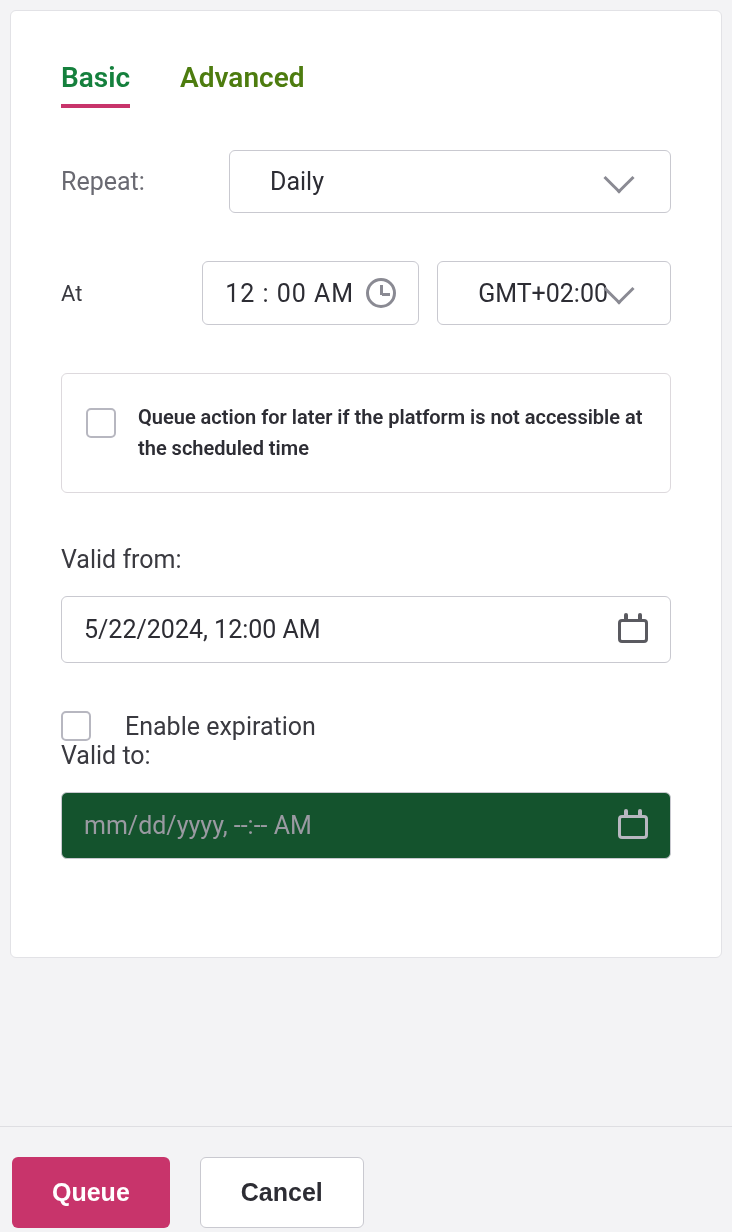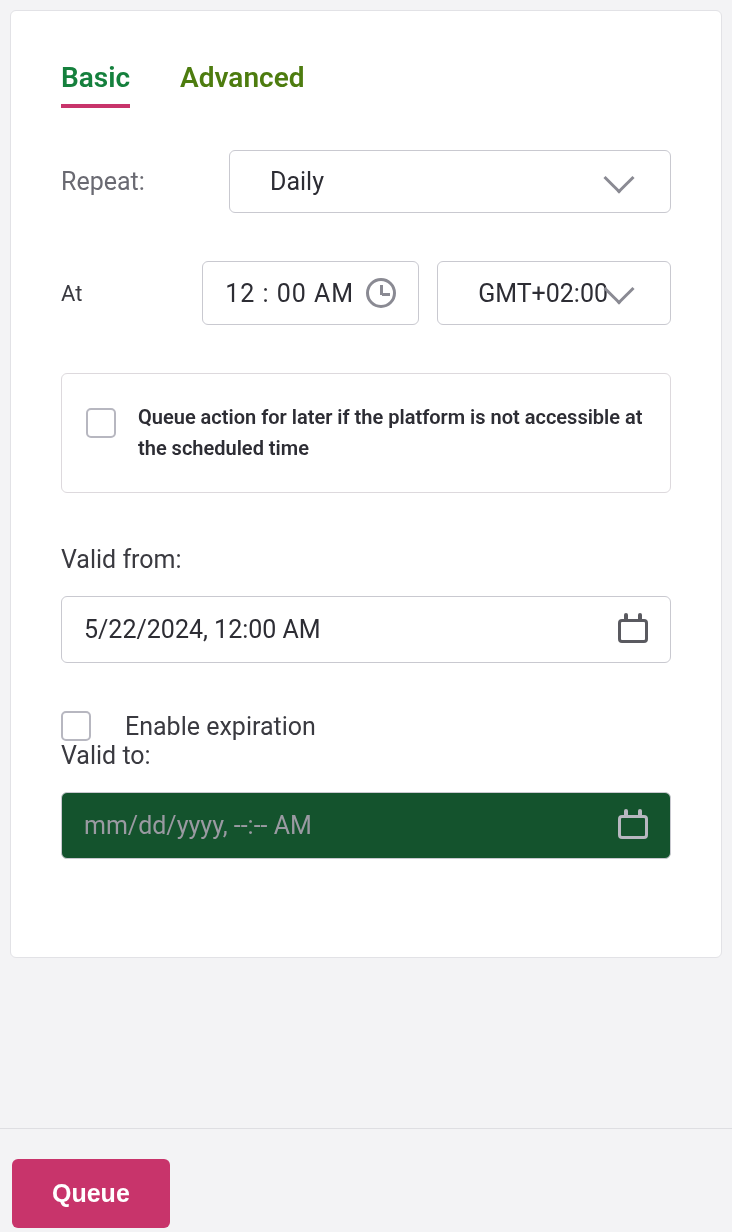--- a/index.html
+++ b/index.html
@@ -295,15 +295,16 @@
         <span class="body"></span>
         <span class="ring l"></span>
         <span class="ring r"></span>
       </span>
     </div>
 
   </div>
 
   <div class="footer">
     <button class="btn btn-primary">Queue</button>
+    <button class="btn btn-secondary">Cancel</button>
   </div>
 
 </div>
 
 </body></html>

